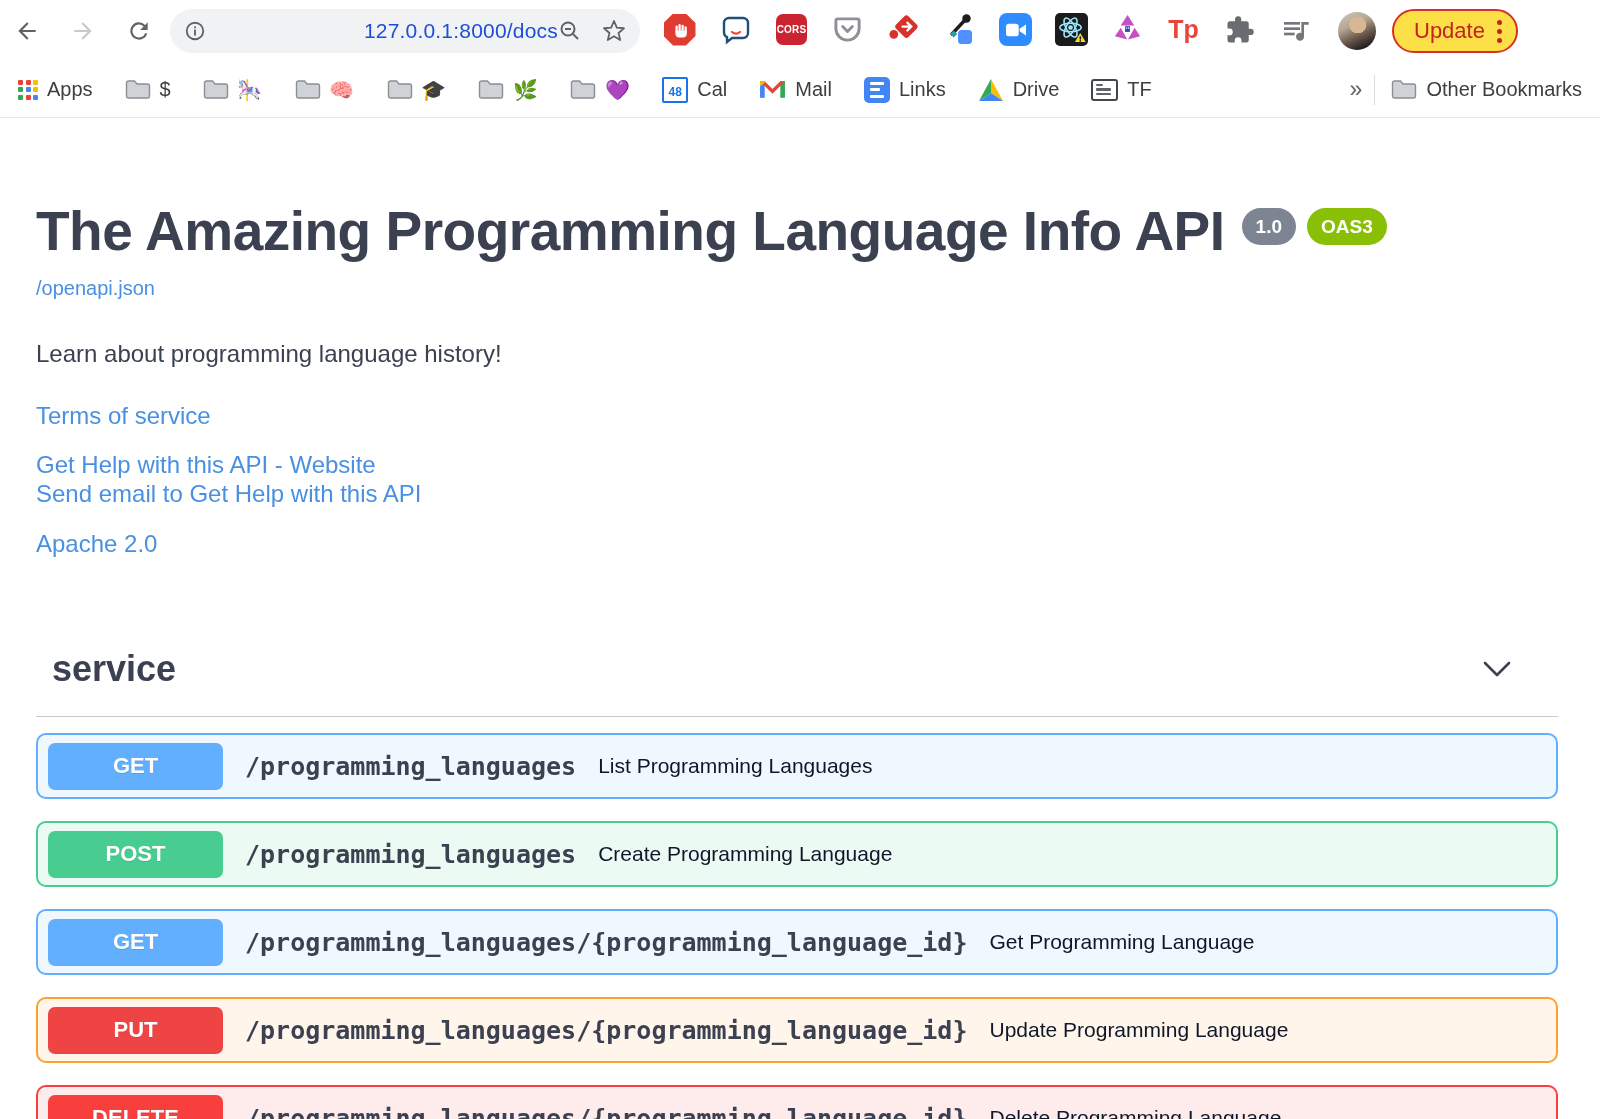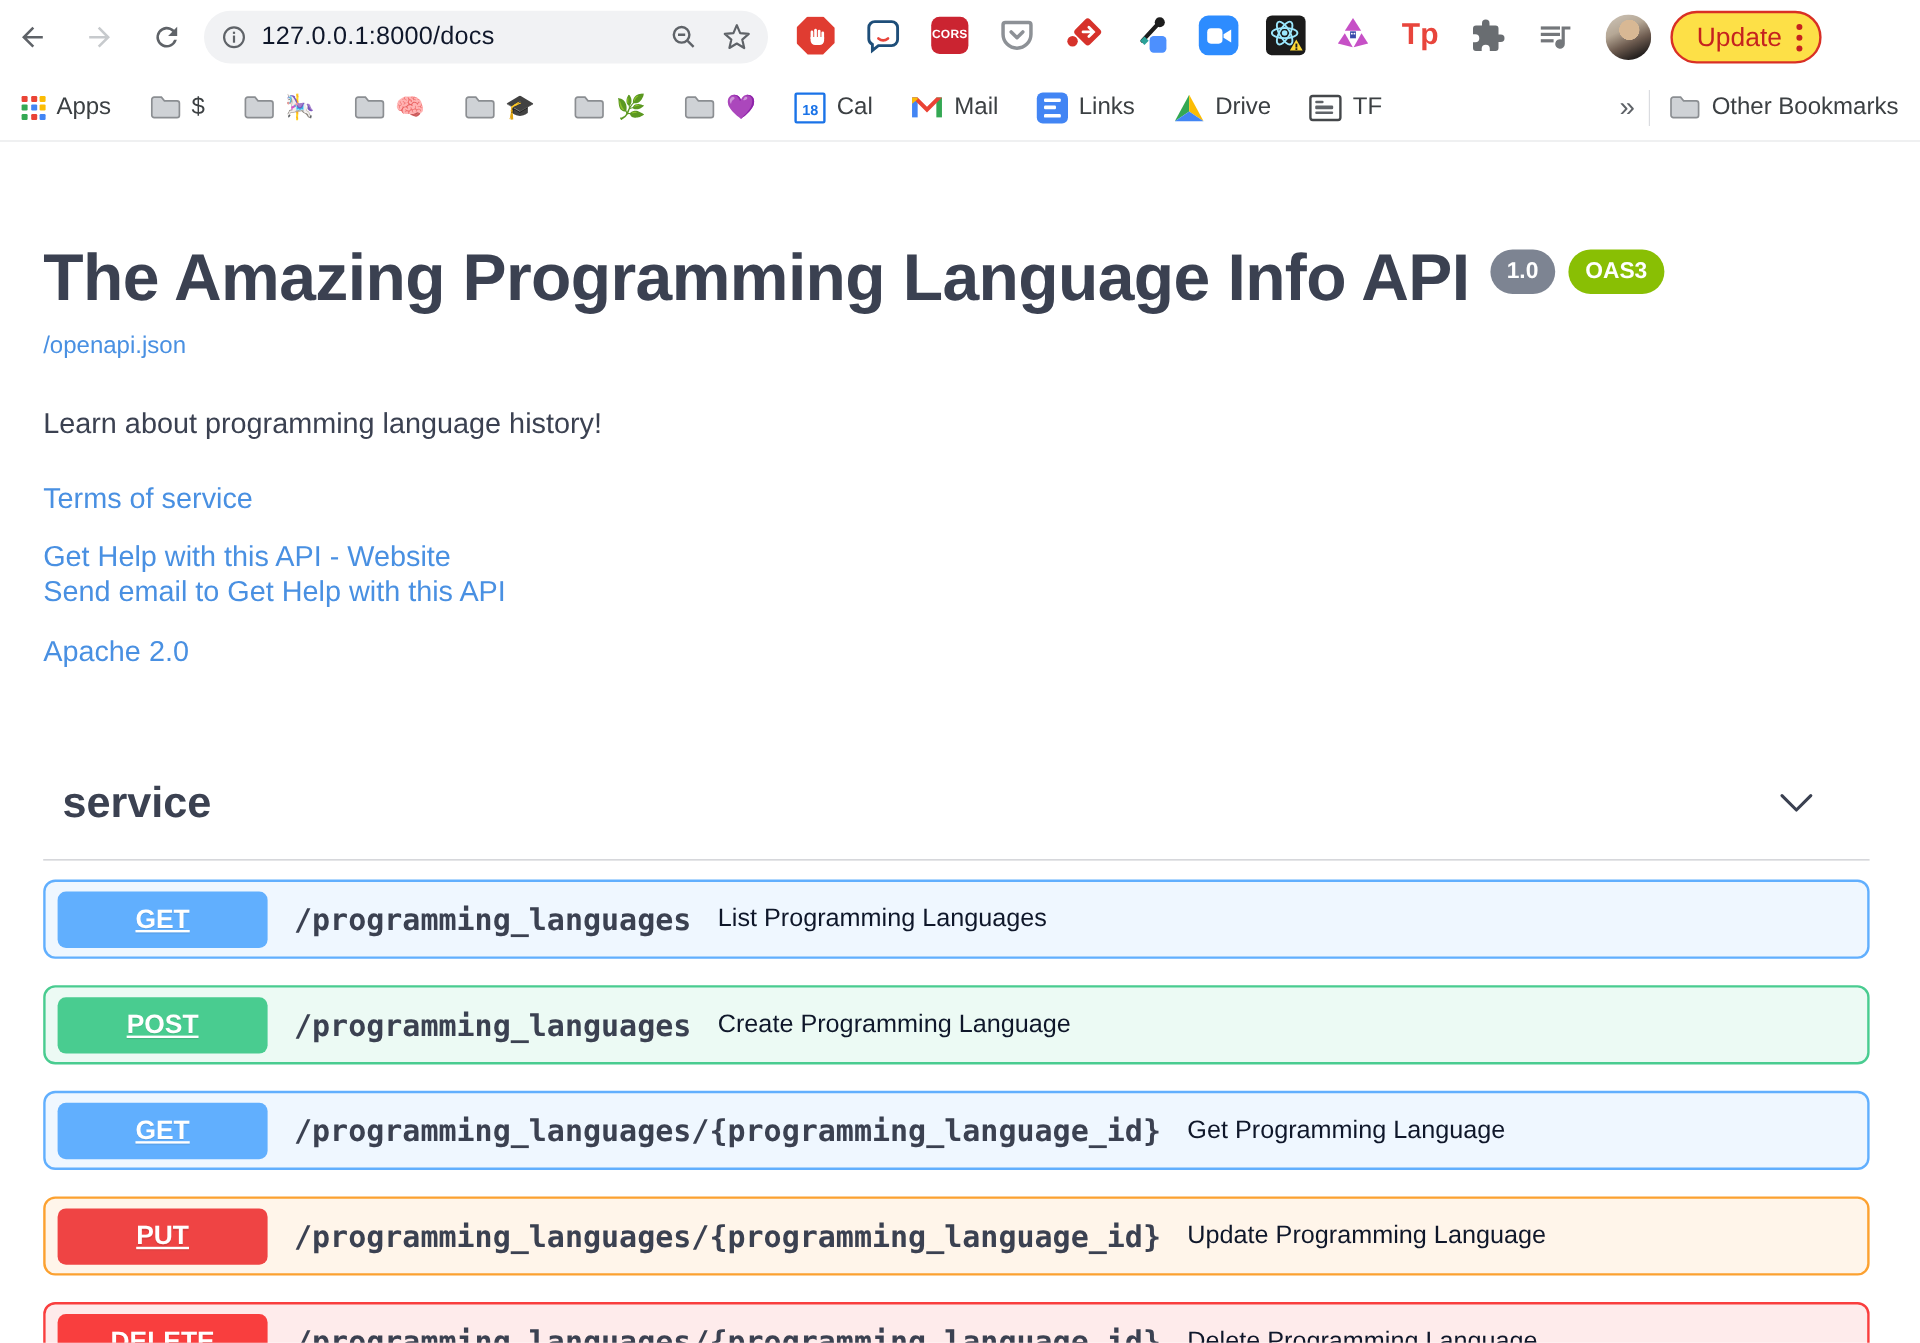--- a/index.html
+++ b/index.html
@@ -7,21 +7,21 @@
     font-family:"Liberation Sans", sans-serif; }
 
   
   .toolbar { display:flex; align-items:center; height:62px; padding:0 14px; background:#fff; }
   .nav-btn { width:26px; height:26px; flex:0 0 auto; display:flex; align-items:center; justify-content:center; }
   .nav-btn svg { width:26px; height:26px; }
   .mr30{margin-right:30px} .mr18{margin-right:18px}
 
   .url-pill { display:flex; align-items:center; width:470px; height:44px; border-radius:22px;
     background:#f1f2f4; padding:0 14px; flex:0 0 auto; }
-  .url-text { font-size:21px; color:#0f172a; margin-left:12px; flex:1; letter-spacing:.2px; }
+  .url-text { font-size:21px; color:#1d4ed8; margin-left:12px; flex:1; letter-spacing:.2px;text-align:right; }
   .url-pill svg { flex:0 0 auto; }
 
   .ext-area { display:flex; align-items:flex-start; gap:21px; margin-left:22px; }
   .ext { width:35px; height:35px; display:flex; align-items:center; justify-content:center; position:relative; }
 
   .octagon { width:32px; height:32px; background:#e03c31;
     clip-path:polygon(30% 0,70% 0,100% 30%,100% 70%,70% 100%,30% 100%,0 70%,0 30%);
     display:flex; align-items:center; justify-content:center; }
   .cors-badge { width:31px; height:31px; background:#cb2431; border-radius:7px; color:#fff;
     font-size:10px; font-weight:bold; display:flex; align-items:center; justify-content:center; letter-spacing:.2px; }
@@ -78,21 +78,21 @@
 
   .tag-section { margin-top:90px; }
   .tag-header { display:flex; justify-content:space-between; align-items:center;
     padding:0 46px 26px 16px; border-bottom:1px solid rgba(59,65,81,.28); cursor:pointer; }
   .tag-header h3 { font-size:36px; font-weight:bold; color:#3b4151; }
 
   .oplist { margin-top:16px; }
   .oprow { display:flex; align-items:center; height:66px; border-radius:10px; margin-bottom:22px;
     padding-left:10px; border:2px solid; cursor:pointer; }
   .method { width:175px; height:47px; border-radius:7px; color:#fff; font-size:22px; font-weight:bold;
-    display:flex; align-items:center; justify-content:center; text-shadow:0 1px 0 rgba(0,0,0,.1); flex:0 0 auto;text-decoration:underline; }
+    display:flex; align-items:center; justify-content:center; text-shadow:0 1px 0 rgba(0,0,0,.1); flex:0 0 auto; }
   .path { font-family:"DejaVu Sans Mono", monospace; font-weight:bold; font-size:25px; color:#3b4151;
     margin-left:22px; white-space:nowrap; }
   .summary { font-size:21px; color:#0f172a; margin-left:22px; white-space:nowrap; }
 
   .m-get    { border-color:#61affe; background:rgba(97,175,254,.10); }
   .m-get    .method { background:#61affe; }
   .m-post   { border-color:#49cc90; background:rgba(73,204,144,.10); }
   .m-post   .method { background:#49cc90; }
   .m-put    { border-color:#fca130; background:rgba(252,161,48,.10); }
   .m-put    .method { background:#ef4444; }
@@ -295,21 +295,21 @@
     <span class="bm-label">🌿</span>
   </div>
   <div class="bm">
     <svg width="26" height="21" viewBox="0 0 26 21">
         <path d="M1.5 4a2 2 0 0 1 2-2h6l2.5 3h10.5a2 2 0 0 1 2 2v10a2 2 0 0 1-2 2h-19a2 2 0 0 1-2-2z" fill="#cfd2d6" stroke="#8b8e92" stroke-width="1.4"></path>
       </svg>
     <span class="bm-label">💜</span>
   </div>
 
   <div class="bm">
-    <span class="cal-icon">18</span>
+    <span class="cal-icon">48</span>
     <span class="bm-label">Cal</span>
   </div>
   <div class="bm">
     <svg width="27" height="21" viewBox="0 0 26 20">
       <rect x="1" y="2" width="4.5" height="16" fill="#4285f4"></rect>
       <rect x="20.5" y="2" width="4.5" height="16" fill="#34a853"></rect>
       <polygon points="1,2 5.5,2 13,9.5 20.5,2 25,2 13,14" fill="#ea4335"></polygon>
       <polygon points="1,2 1,7 5.5,3.5 5.5,2" fill="#fbbc04"></polygon>
     </svg>
     <span class="bm-label">Mail</span>

